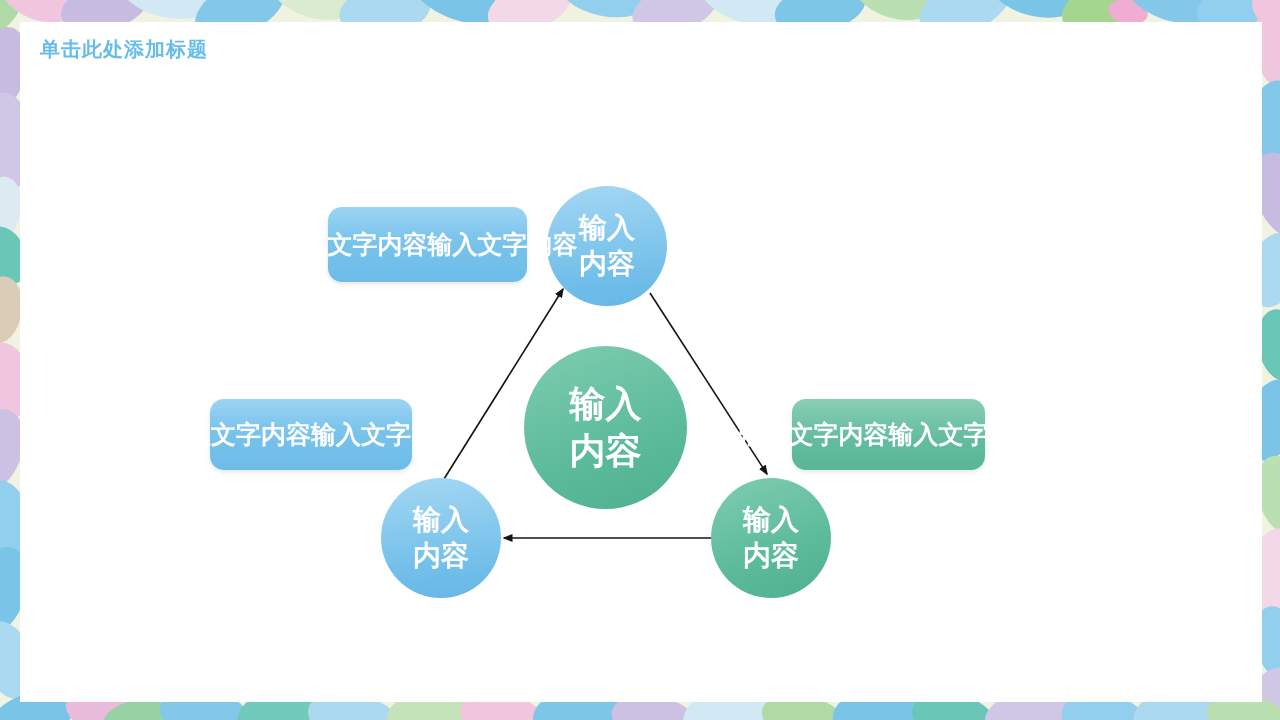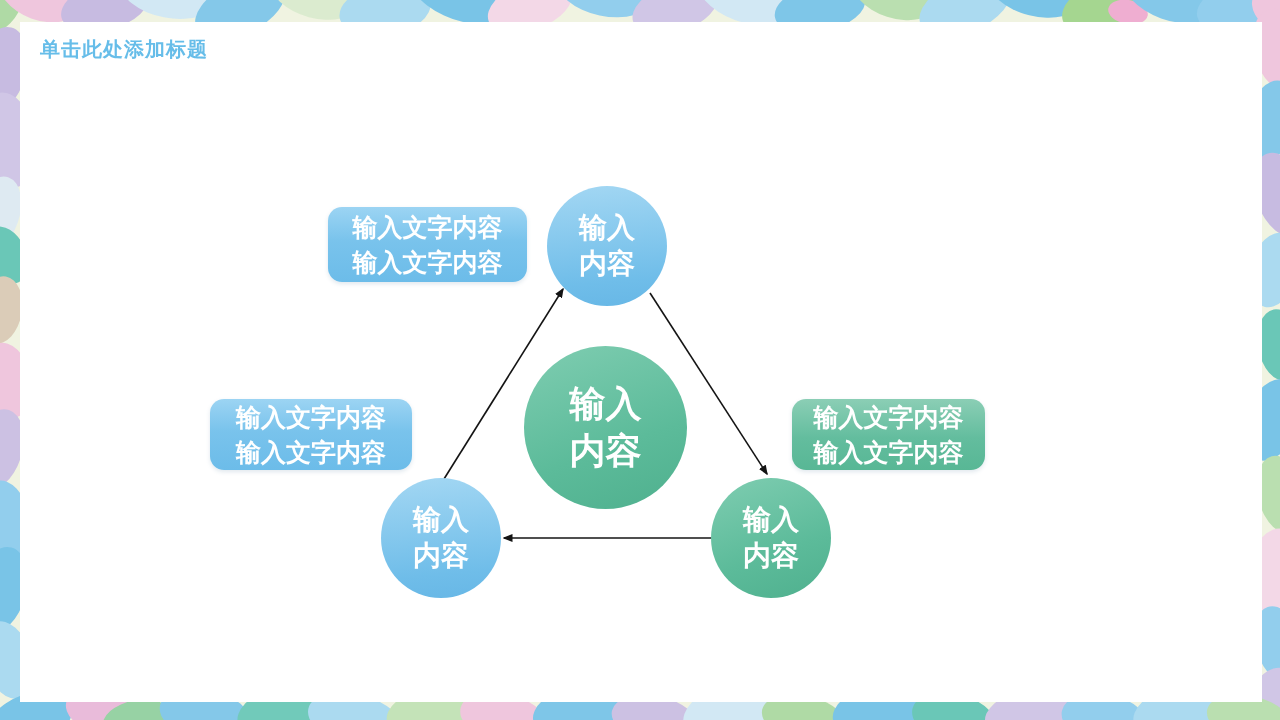--- a/index.html
+++ b/index.html
@@ -25,21 +25,21 @@
   }
   .circle .ln{display:block;}
   .circle.blue{background:linear-gradient(175deg,#A3D7F3 0%,#6FBDE9 78%,#67B7E6 100%);}
   .circle.green{background:linear-gradient(160deg,#7FCDB1 0%,#5CBB9A 60%,#4FB08E 100%);}
   .circle-top{left:547px;top:186px;width:120px;height:120px;font-size:28px;line-height:1.28;}
   .circle-center{left:524px;top:346px;width:163px;height:163px;font-size:36px;line-height:1.3;}
   .circle-bl{left:381px;top:478px;width:120px;height:120px;font-size:28px;line-height:1.28;}
   .circle-br{left:711px;top:478px;width:120px;height:120px;font-size:28px;line-height:1.28;}
   .label-box{
     position:absolute;border-radius:14px;
-    display:flex;flex-direction:column;align-items:center;justify-content:center;
+    display:flex;flex-direction:row;align-items:center;justify-content:center;
     color:#fff;font-weight:bold;font-size:25px;line-height:1.38;text-align:center;
     box-shadow:0 2px 4px rgba(90,130,160,0.18);
   }
   .label-box .ln{display:block;white-space:nowrap;}
   .label-box.blue{background:linear-gradient(180deg,#9CD4F3 0%,#79C3EC 45%,#6CBCE9 100%);}
   .label-box.green{background:linear-gradient(180deg,#8BCEB5 0%,#63BD9E 55%,#58B795 100%);}
   .box-tl{left:328px;top:207px;width:199px;height:75px;}
   .box-ml{left:210px;top:399px;width:202px;height:71px;}
   .box-r{left:792px;top:399px;width:193px;height:71px;}
   .arrows{position:absolute;left:0;top:0;width:1280px;height:720px;pointer-events:none;}

